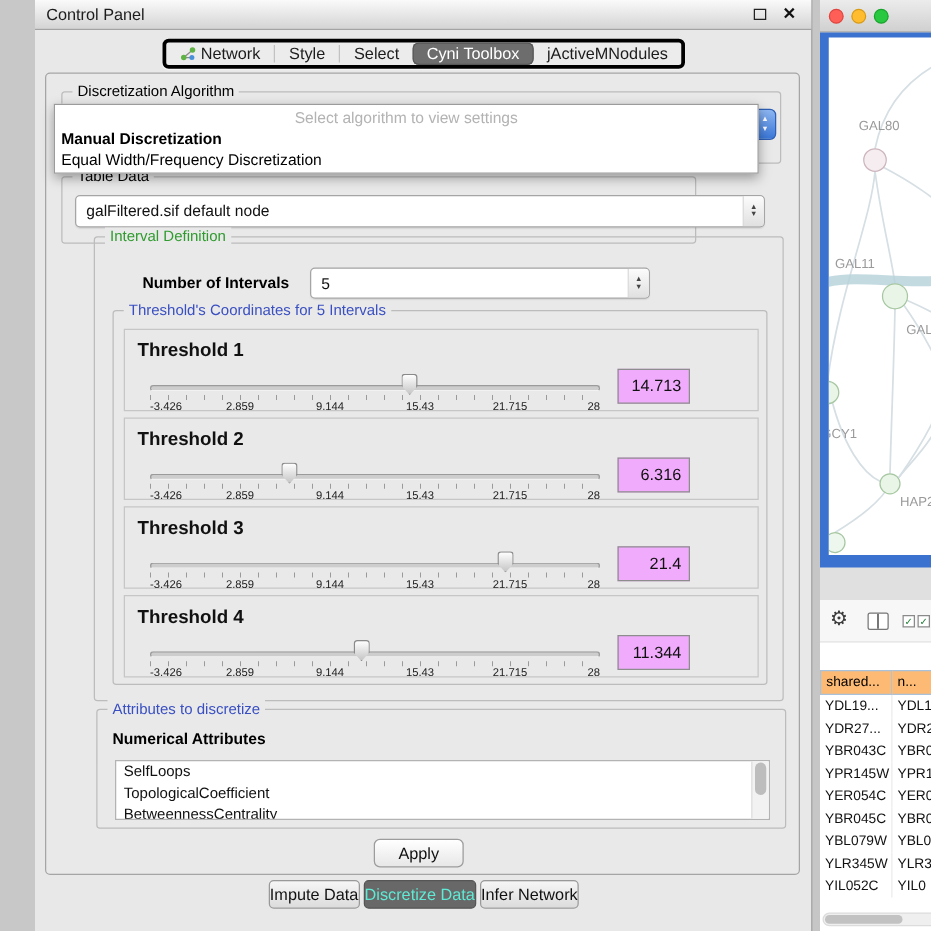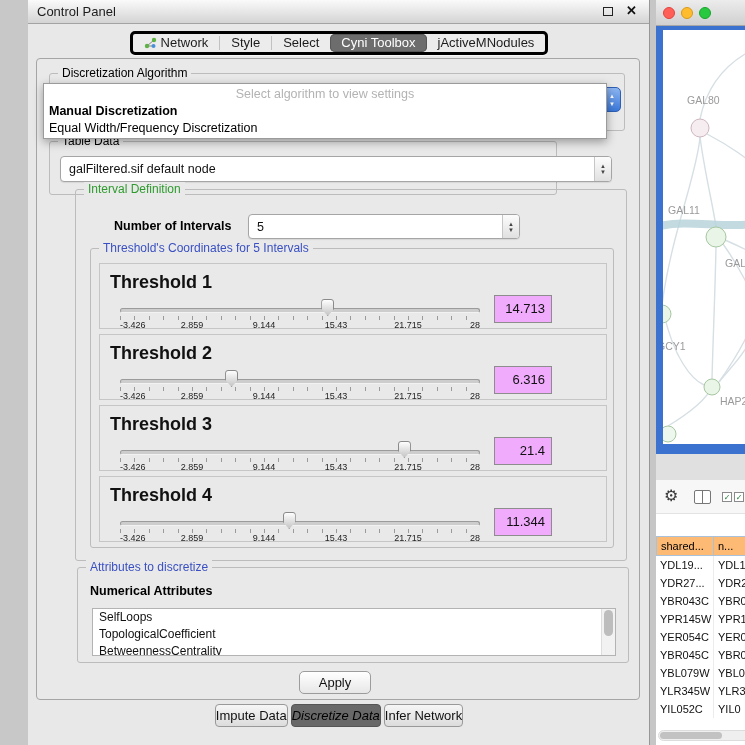--- a/index.html
+++ b/index.html
@@ -34,42 +34,42 @@
   .combo-frag{position:absolute;left:540px;top:28px;width:44px;height:25px;border-radius:5px;background:linear-gradient(#8db6f2,#3a77d8);border:1px solid #2d5fb4;z-index:1;}
   .combo-frag .arr{position:absolute;right:5px;top:4px;color:#fff;font-size:6px;line-height:8px;text-align:center;}
 
   .popup{position:absolute;left:6px;top:24px;width:564px;height:56px;background:#fff;border:1px solid #9b9b9b;box-shadow:0 3px 9px rgba(0,0,0,.35);z-index:5;font-size:12.5px;}
   .popup .ph{text-align:center;color:#b3b3b3;padding-top:3px;height:19px;}
   .popup .item{padding:0 5px;height:17px;line-height:17px;color:#000;white-space:nowrap;}
   .popup .item.bold{font-weight:bold;}
 
   
   .thr-box{position:absolute;left:8px;width:508px;height:66px;border:1px solid #c6c6c6;}
-  .thr-label{position:absolute;left:10px;top:8px;font-weight:bold;font-size:18px;}
+  .thr-label{position:absolute;left:10px;top:8px;font-weight:bold;font-size:15px;}
   .slider{position:absolute;left:20px;top:0;width:360px;height:66px;}
   .track{position:absolute;left:0;top:44px;width:100%;height:5px;background:#cdcdcd;border:1px solid #9b9b9b;border-bottom-color:#f2f2f2;border-radius:3px;}
   .thumb{position:absolute;top:35px;width:13px;height:17px;margin-left:-6.5px;background:linear-gradient(#fefefe,#c6c6c6);border:1px solid #8a8a8a;clip-path:polygon(0 0,100% 0,100% 58%,50% 100%,0 58%);border-radius:3px 3px 0 0;}
   .ticks{position:absolute;left:0;top:52px;width:100%;height:4px;background-image:repeating-linear-gradient(90deg,#9a9a9a 0 1px,transparent 1px 14.4px);}
   .tick-labels{position:absolute;left:0;top:56px;width:100%;height:10px;font-size:9px;color:#222;}
   .tl{position:absolute;top:0;transform:translateX(-50%);white-space:nowrap;}
   .tl0{left:0;transform:none;}.tl1{left:20%;}.tl2{left:40%;}.tl3{left:60%;}.tl4{left:80%;}.tl5{left:auto;right:0;transform:none;}
   .val-box{position:absolute;left:394px;top:31px;width:58px;height:28px;background:#f0abfc;border:1px solid #8d8d8d;font-size:13px;line-height:26px;text-align:right;padding-right:6px;}
 
   .bold-label{position:absolute;font-weight:bold;font-size:12.5px;color:#000;}
 
   .attr-list{position:absolute;left:14px;top:40px;width:524px;height:48px;background:#fff;border:1px solid #b3b3b3;overflow:hidden;font-size:12px;}
   .attr-list .li{height:17px;line-height:17px;padding-left:6px;white-space:nowrap;}
   .alist-sb{position:absolute;right:0;top:0;width:14px;height:46px;background:#f2f2f2;border-left:1px solid #ddd;}
   .alist-sb .sbthumb{position:absolute;left:2px;top:1px;width:9px;height:26px;background:#bdbdbd;border-radius:5px;}
 
   .apply{position:absolute;left:262px;top:612px;width:72px;height:23px;border:1px solid #9c9c9c;border-radius:5px;background:linear-gradient(#ffffff,#e7e7e7);font-size:13px;text-align:center;line-height:21px;}
 
   .bottom-tabs{position:absolute;top:704px;left:0;width:622px;display:flex;justify-content:center;gap:3px;}
   .btab{padding:3px 0;font-size:13px;border:1px solid #999;border-radius:4px;background:linear-gradient(#f6f6f6,#dcdcdc);color:#111;white-space:nowrap;}
-  .btab.selected{background:#686868;color:#000000;border-color:#555;font-style:italic;}
+  .btab.selected{background:#686868;color:#5eead4;border-color:#555;}
 
   
   .right{position:absolute;left:628px;top:0;width:117px;height:745px;background:#e0e0e0;}
   .net-title{position:absolute;left:0;top:0;width:117px;height:26px;background:linear-gradient(#ececec,#d0d0d0);border-bottom:1px solid #a6a6a6;}
   .light{position:absolute;top:7px;width:12px;height:12px;border-radius:50%;}
   .l-red{left:7px;background:#ff5f57;border:1px solid #e0443e;}
   .l-yellow{left:25px;background:#febc2e;border:1px solid #d89b18;}
   .l-green{left:43px;background:#28c840;border:1px solid #17a52c;}
   .net-frame{position:absolute;left:0;top:26px;width:117px;height:428px;background:#3b72d0;}
   .net-canvas{position:absolute;left:7px;top:4px;width:110px;height:414px;background:#fff;overflow:hidden;}

